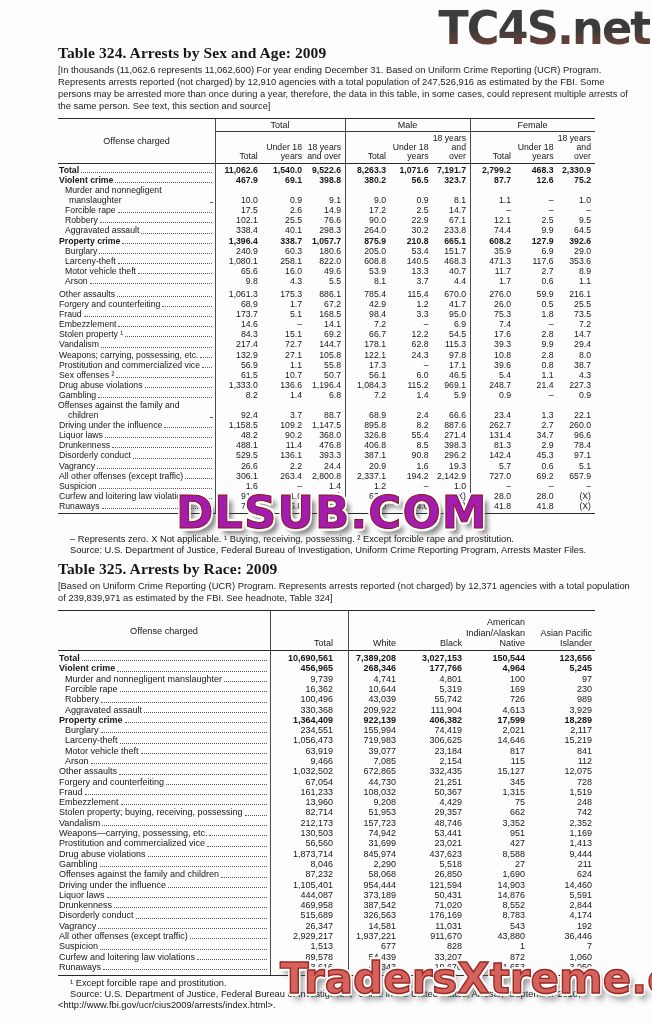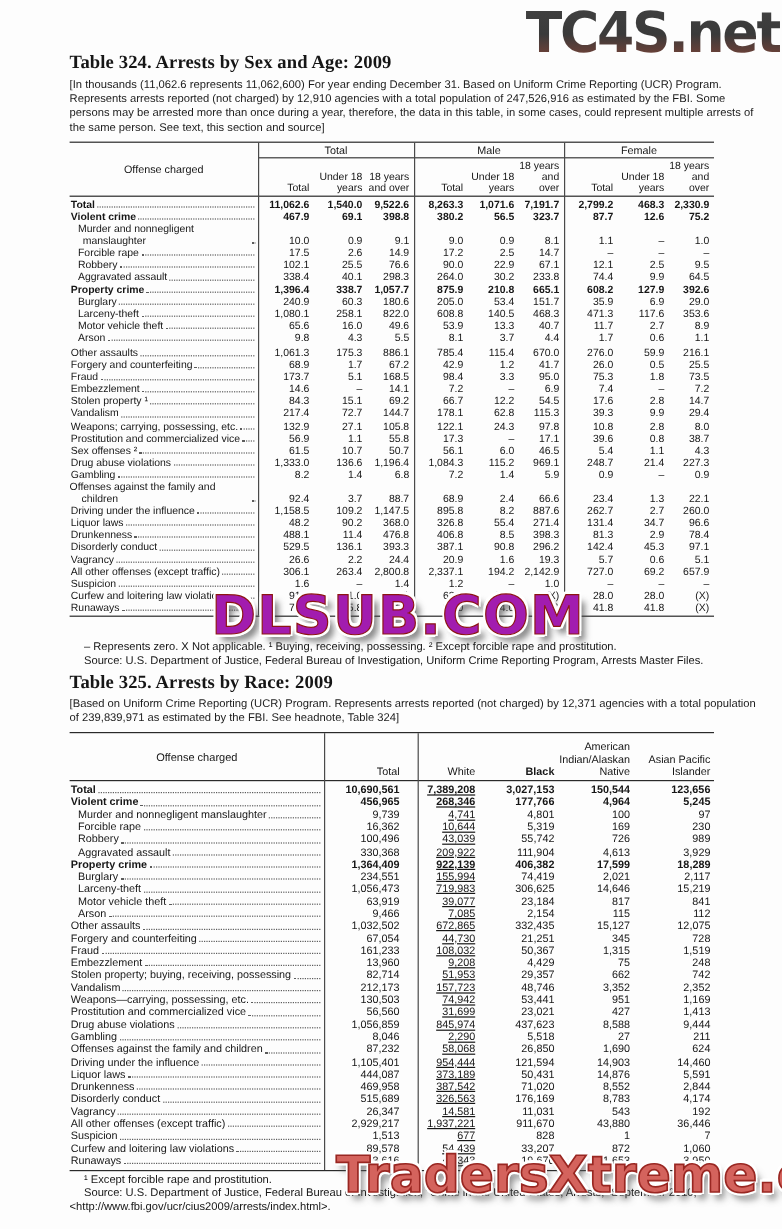--- a/index.html
+++ b/index.html
@@ -53,30 +53,30 @@
   .fn p{margin:0;text-indent:12px;}
 
   
   .sec2{margin-top:5px;}
   .t325 .vl1{left:212px}.t325 .vl2{left:290px}
   .t325-head{display:flex;border-bottom:1.5px solid #2a2a2a;min-height:39px;}
   .t325-head .oh{width:212px;display:flex;align-items:center;justify-content:center;font-size:9.2px;}
   .hcol{display:flex;align-items:flex-end;justify-content:flex-end;font-size:9px;line-height:10.2px;white-space:pre-line;text-align:right;box-sizing:border-box;padding:2px 0 2px 0;}
   .hcol.c0{width:78px;padding-right:15px;}
   .hcol.c1{width:52px;padding-right:4px;text-align:center;}
-  .hcol.c2{width:65px;padding-right:3px;font-weight:bold;}
+  .hcol.c2{width:65px;padding-right:3px;}
   .hcol.c3{width:63px;padding-right:3px;}
   .hcol.c4{width:67px;padding-right:3px;}
   .t325-body{padding:2px 0 3px 0;font-size:9px;line-height:10.3px;}
   .trow5{display:flex;}
   .trow5.b{font-weight:700;}
   .trow5 .lbl-cell{width:212px;}
   .trow5 .val{display:block;text-align:right;box-sizing:border-box;align-self:flex-end;}
   .trow5 .val.c0{width:78px;padding-right:15px;}
-  .trow5 .val.c1{width:52px;padding-right:4px;text-decoration:underline;}
+  .trow5 .val.c1{width:52px;padding-right:4px;}
   .trow5 .val.c2{width:65px;padding-right:3px;}
   .trow5 .val.c3{width:63px;padding-right:3px;}
   .trow5 .val.c4{width:67px;padding-right:3px;}
 
   .footer-fn{font-size:9.3px;line-height:10.8px;margin-top:2px;width:560px;}
   .footer-fn p{margin:0;}
   .footer-fn .ind{text-indent:12px;}
   .page-line{margin-top:6px;font-size:13.5px;letter-spacing:.2px;color:#222;}
 
   
@@ -1054,21 +1054,21 @@
             <span class="val c1">31,699</span>
             <span class="val c2">23,021</span>
             <span class="val c3">427</span>
             <span class="val c4">1,413</span>
           </div>
           <div class="trow5">
             <div class="lbl-cell">
               <span class="lbl">Drug abuse violations</span>
               <span class="leader"></span>
             </div>
-            <span class="val c0">1,056,859</span>
+            <span class="val c0">1,873,714</span>
             <span class="val c1">845,974</span>
             <span class="val c2">437,623</span>
             <span class="val c3">8,588</span>
             <span class="val c4">9,444</span>
           </div>
           <div class="trow5">
             <div class="lbl-cell">
               <span class="lbl">Gambling</span>
               <span class="leader"></span>
             </div>

